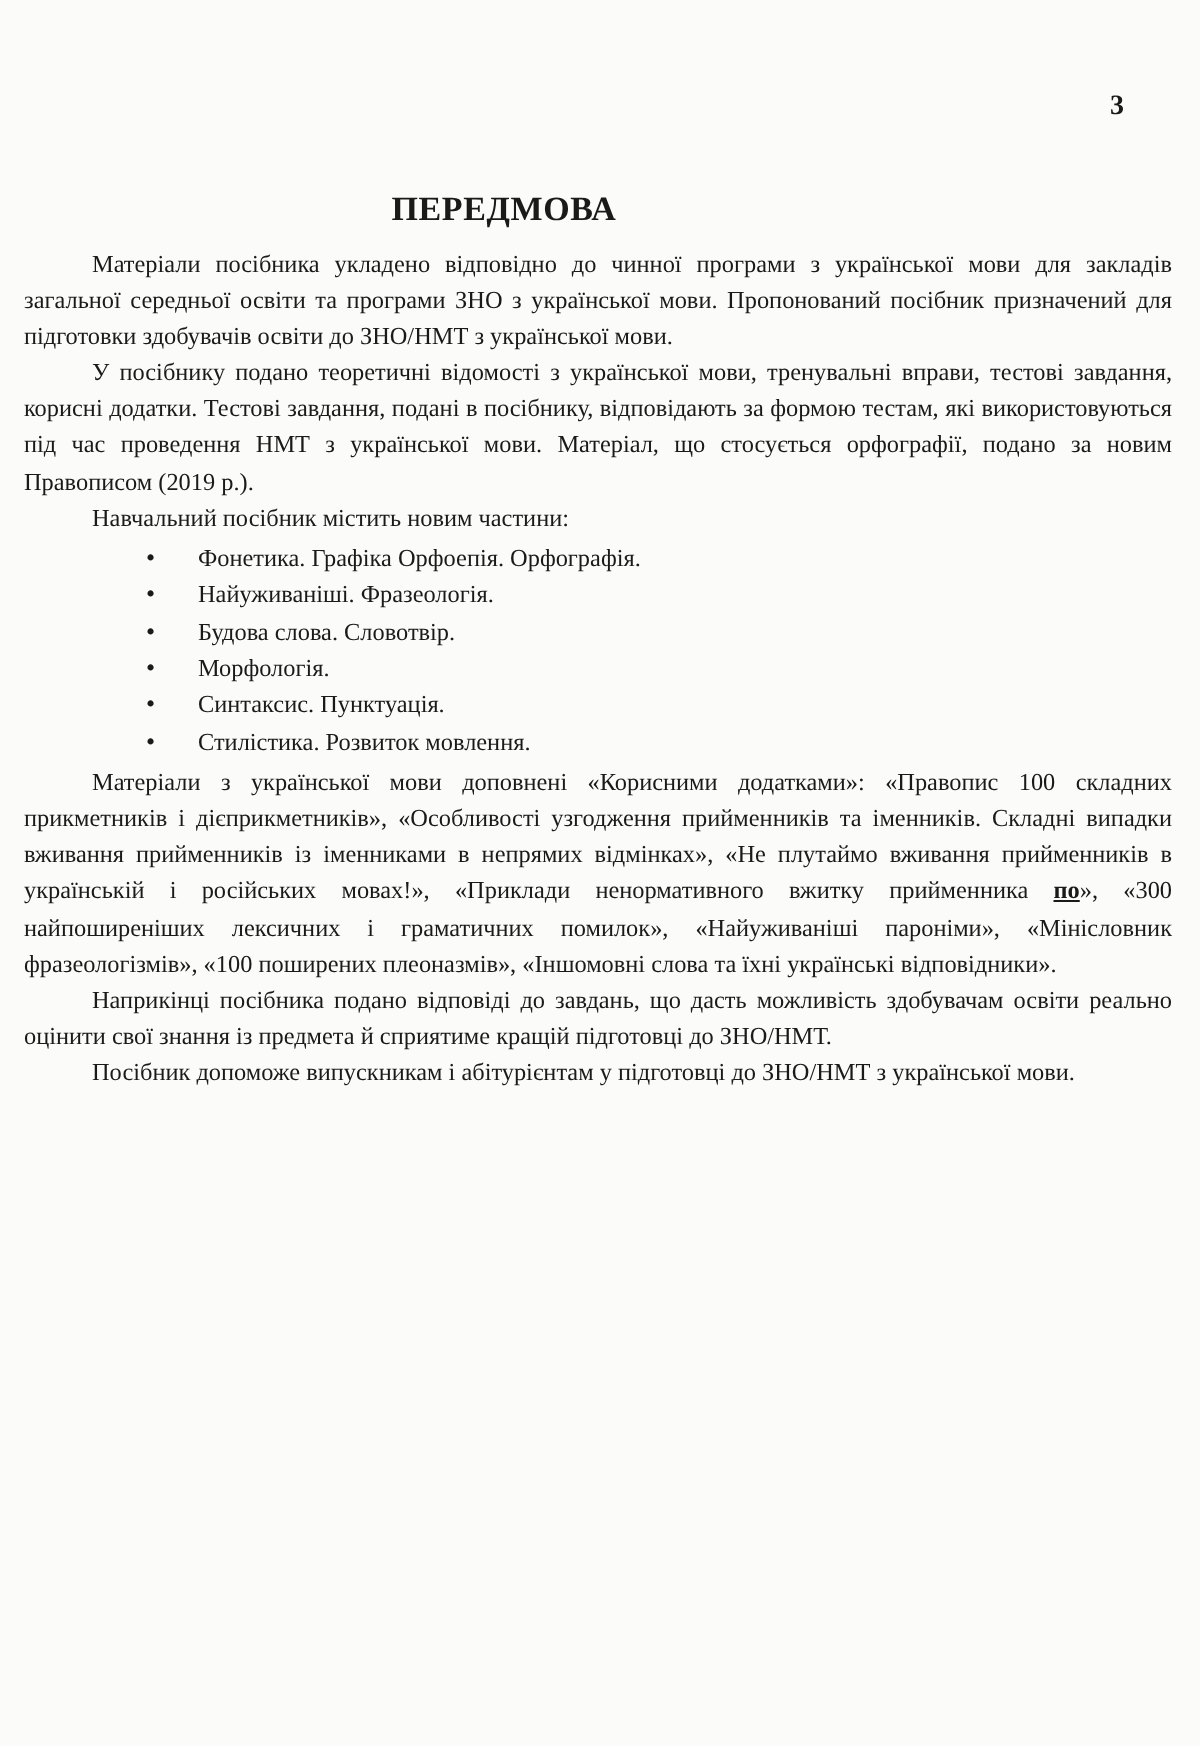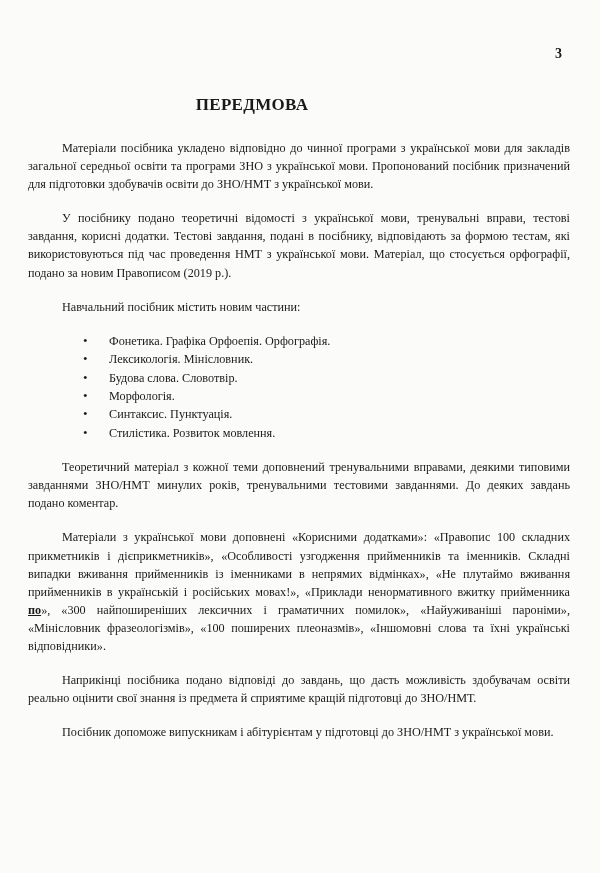--- a/index.html
+++ b/index.html
@@ -12,43 +12,42 @@
       position: absolute; top: 46px; right: 38px; font-weight: bold; font-size: 14px;
     }
     .title {
       position: absolute; top: 95px; left: 0; width: 504px; text-align: center;
       font-weight: bold; font-size: 17px; letter-spacing: 0.3px;
     }
     .content {
       position: absolute; top: 123px; left: 12px; width: 574px;
       font-size: 12.2px; line-height: 18.1px; text-align: justify;
     }
-    .content p { margin: 16px; text-indent: 34px; }
-    .content ul { margin: 12px; padding: 0 0 0 62px; list-style: none; }
+    .content p { margin: 0; text-indent: 34px; }
+    .content ul { margin: 2px; padding: 0 0 0 62px; list-style: none; }
     .content li { position: relative; padding-left: 23px; line-height: 18.4px; }
     .content li::before {
       content: "•"; position: absolute; left: -3px; top: 0; font-size: 13px;
     }
     .bold { font-weight: bold; text-decoration: underline; }
   </style>
 </head>
 <body>
 
 <div class="page-number">3</div>
 <div class="title">ПЕРЕДМОВА</div>
 
 <div class="content">
   <p>Матеріали посібника укладено відповідно до чинної програми з української мови для закладів загальної середньої освіти та програми ЗНО з української мови. Пропонований посібник призначений для підготовки здобувачів освіти до ЗНО/НМТ з української мови.</p>
   <p>У посібнику подано теоретичні відомості з української мови, тренувальні вправи, тестові завдання, корисні додатки. Тестові завдання, подані в посібнику, відповідають за формою тестам, які використовуються під час проведення НМТ з української мови. Матеріал, що стосується орфографії, подано за новим Правописом (2019 р.).</p>
   <p>Навчальний посібник містить новим частини:</p>
   <ul>
     <li>Фонетика. Графіка Орфоепія. Орфографія.</li>
-    <li>Лексикологія. Мінісловник.</li>
+    <li>Найуживаніші. Фразеологія.</li>
     <li>Будова слова. Словотвір.</li>
     <li>Морфологія.</li>
     <li>Синтаксис. Пунктуація.</li>
     <li>Стилістика. Розвиток мовлення.</li>
   </ul>
-  <p>Теоретичний матеріал з кожної теми доповнений тренувальними вправами, деякими типовими завданнями ЗНО/НМТ минулих років, тренувальними тестовими завданнями. До деяких завдань подано коментар.</p>
   <p><span>Матеріали з української мови доповнені «Корисними додатками»: «Правопис 100 складних прикметників і дієприкметників», «Особливості узгодження прийменників та іменників. Складні випадки вживання прийменників із іменниками в непрямих відмінках», «Не плутаймо вживання прийменників в українській і російських мовах!», «Приклади ненормативного вжитку прийменника </span><span class="bold">по</span><span>», «300 найпоширеніших лексичних і граматичних помилок», «Найуживаніші пароніми», «Мінісловник фразеологізмів», «100 поширених плеоназмів», «Іншомовні слова та їхні українські відповідники».</span></p>
   <p>Наприкінці посібника подано відповіді до завдань, що дасть можливість здобувачам освіти реально оцінити свої знання із предмета й сприятиме кращій підготовці до ЗНО/НМТ.</p>
   <p>Посібник допоможе випускникам і абітурієнтам у підготовці до ЗНО/НМТ з української мови.</p>
 </div>
 
 </body></html>

